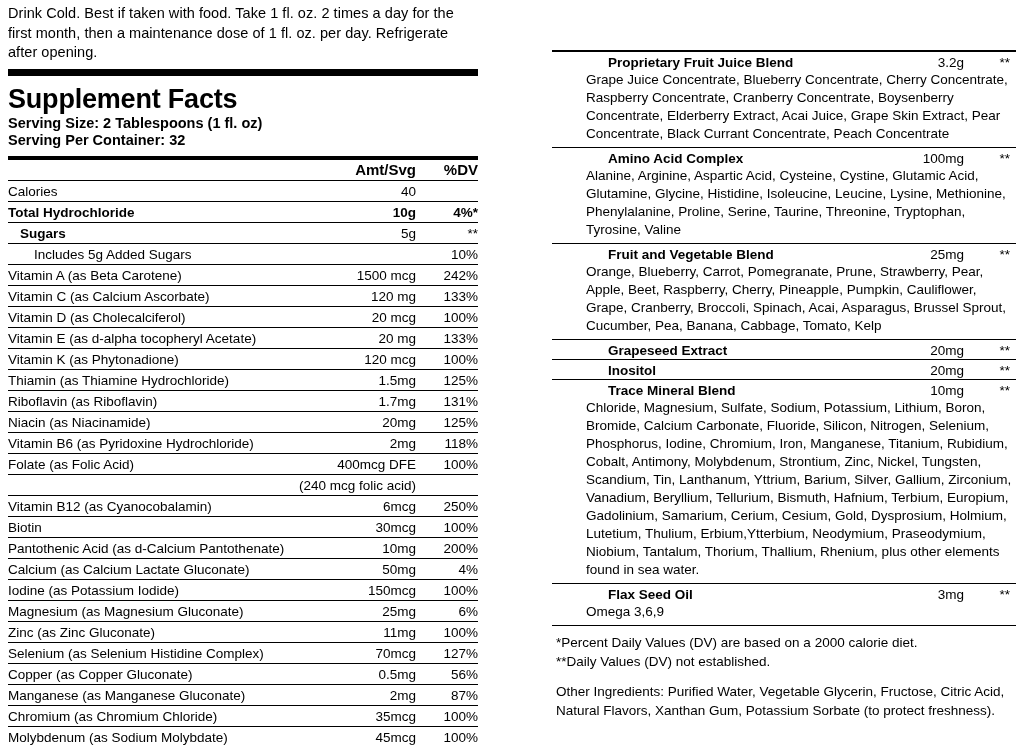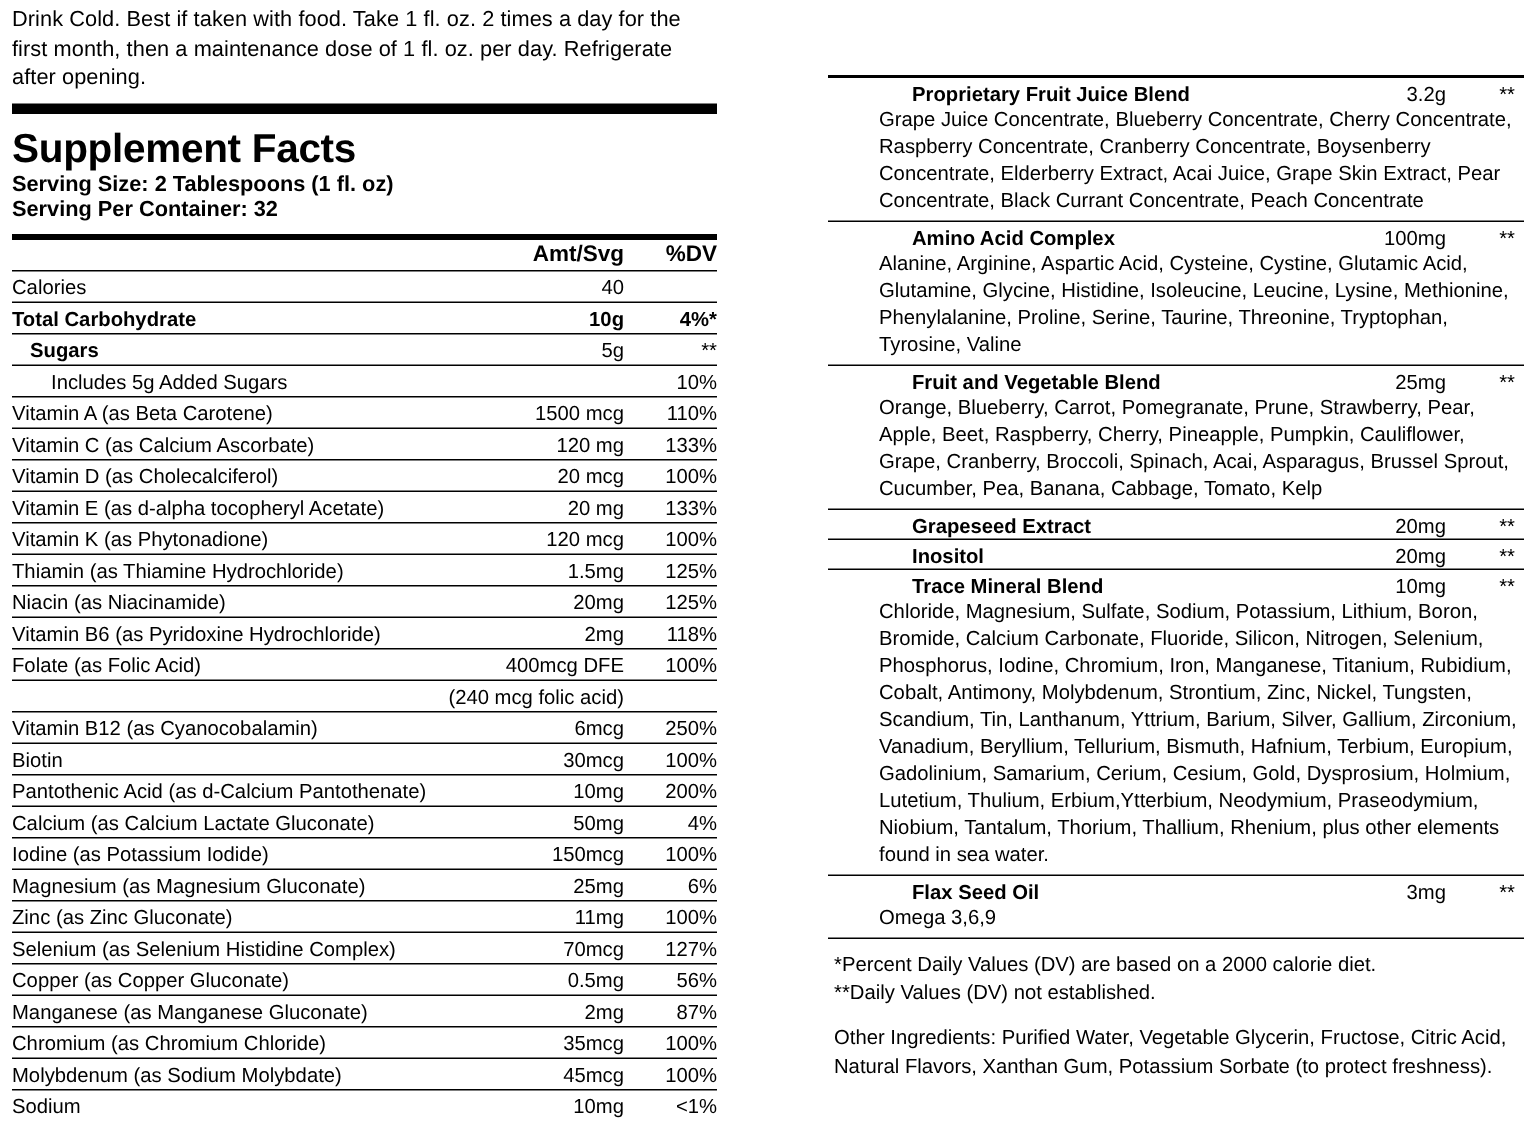--- a/index.html
+++ b/index.html
@@ -146,38 +146,38 @@
             <td class="name"></td>
             <td class="amt">Amt/Svg</td>
             <td class="dv">%DV</td>
           </tr>
         <tr class="line">
               <td class="name">Calories</td>
               <td class="amt">40</td>
               <td class="dv"></td>
             </tr>
             <tr class="line">
-              <td class="name bold">Total Carbohydrate</td>
+              <td class="name bold">Total Hydrochloride</td>
               <td class="amt bold">10g</td>
               <td class="dv bold">4%*</td>
             </tr>
             <tr class="line">
               <td class="name indent1">Sugars</td>
               <td class="amt">5g</td>
               <td class="dv">**</td>
             </tr>
             <tr class="line">
               <td class="name indent2">Includes 5g Added Sugars</td>
               <td class="amt"></td>
               <td class="dv">10%</td>
             </tr>
             <tr class="line">
               <td class="name">Vitamin A (as Beta Carotene)</td>
               <td class="amt">1500 mcg</td>
-              <td class="dv">110%</td>
+              <td class="dv">242%</td>
             </tr>
             <tr class="line">
               <td class="name">Vitamin C (as Calcium Ascorbate)</td>
               <td class="amt">120 mg</td>
               <td class="dv">133%</td>
             </tr>
             <tr class="line">
               <td class="name">Vitamin D (as Cholecalciferol)</td>
               <td class="amt">20 mcg</td>
               <td class="dv">100%</td>
@@ -189,20 +189,25 @@
             </tr>
             <tr class="line">
               <td class="name">Vitamin K (as Phytonadione)</td>
               <td class="amt">120 mcg</td>
               <td class="dv">100%</td>
             </tr>
             <tr class="line">
               <td class="name">Thiamin (as Thiamine Hydrochloride)</td>
               <td class="amt">1.5mg</td>
               <td class="dv">125%</td>
+            </tr>
+            <tr class="line">
+              <td class="name">Riboflavin (as Riboflavin)</td>
+              <td class="amt">1.7mg</td>
+              <td class="dv">131%</td>
             </tr>
             <tr class="line">
               <td class="name">Niacin (as Niacinamide)</td>
               <td class="amt">20mg</td>
               <td class="dv">125%</td>
             </tr>
             <tr class="line">
               <td class="name">Vitamin B6 (as Pyridoxine Hydrochloride)</td>
               <td class="amt">2mg</td>
               <td class="dv">118%</td>

